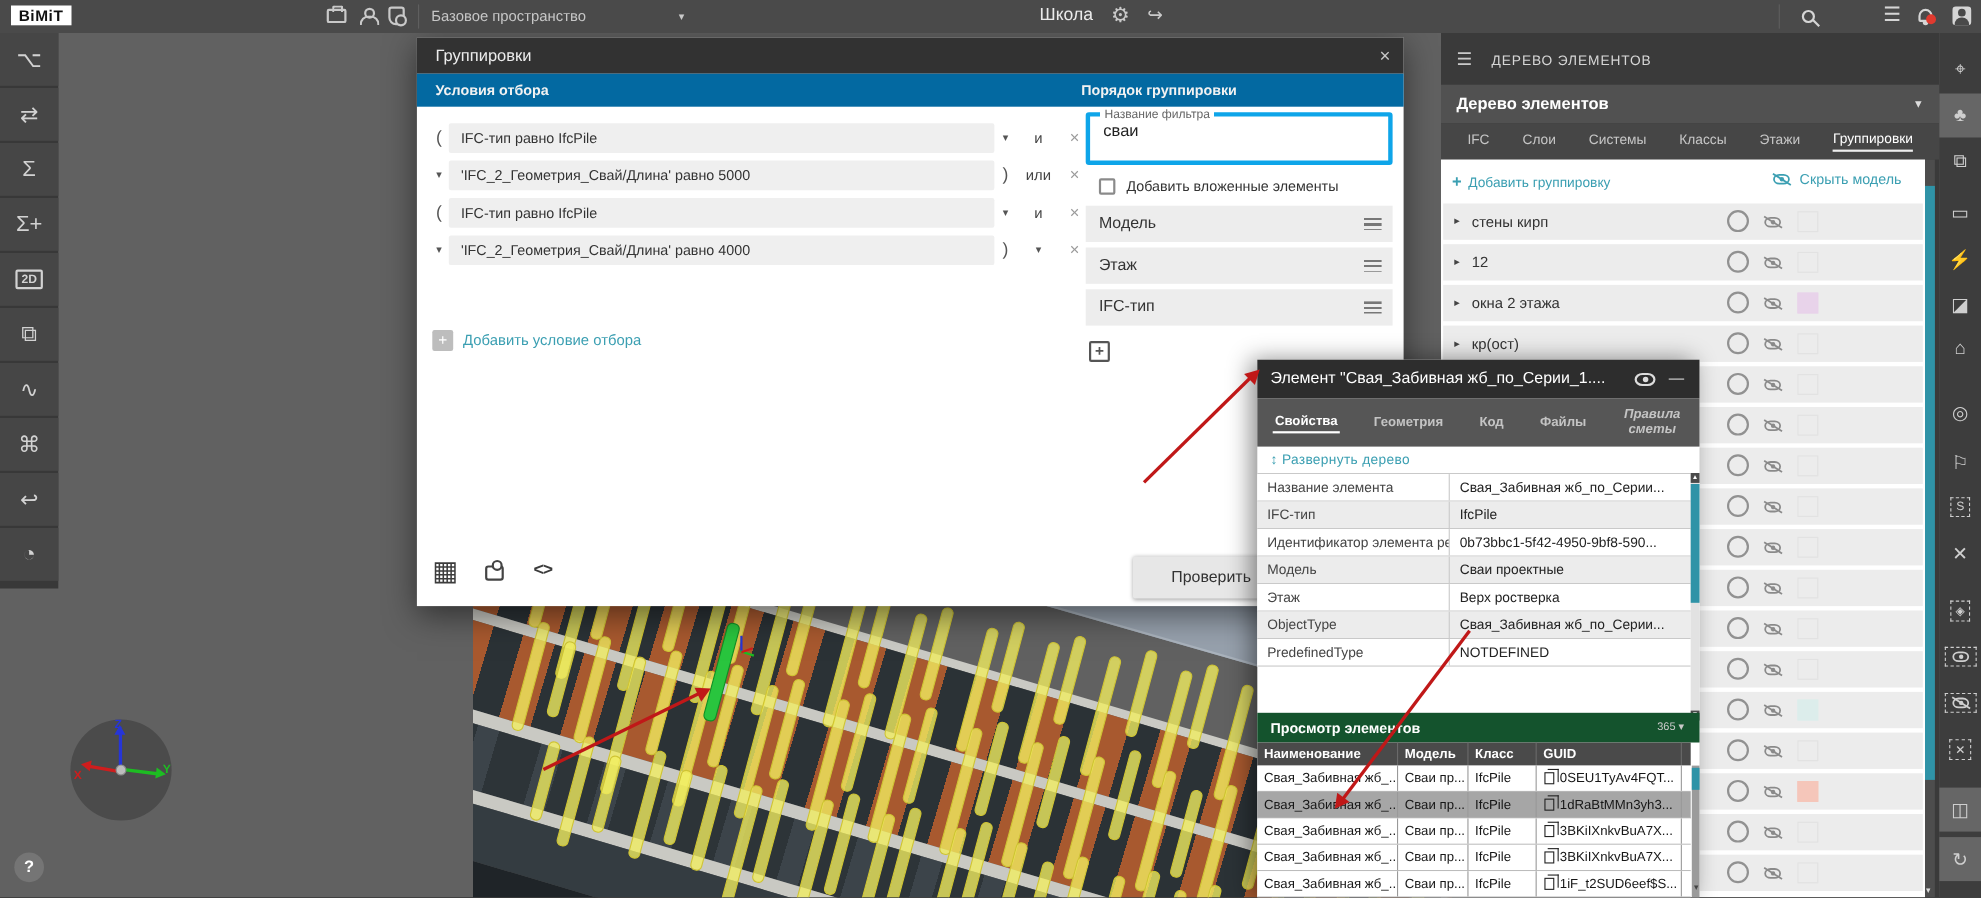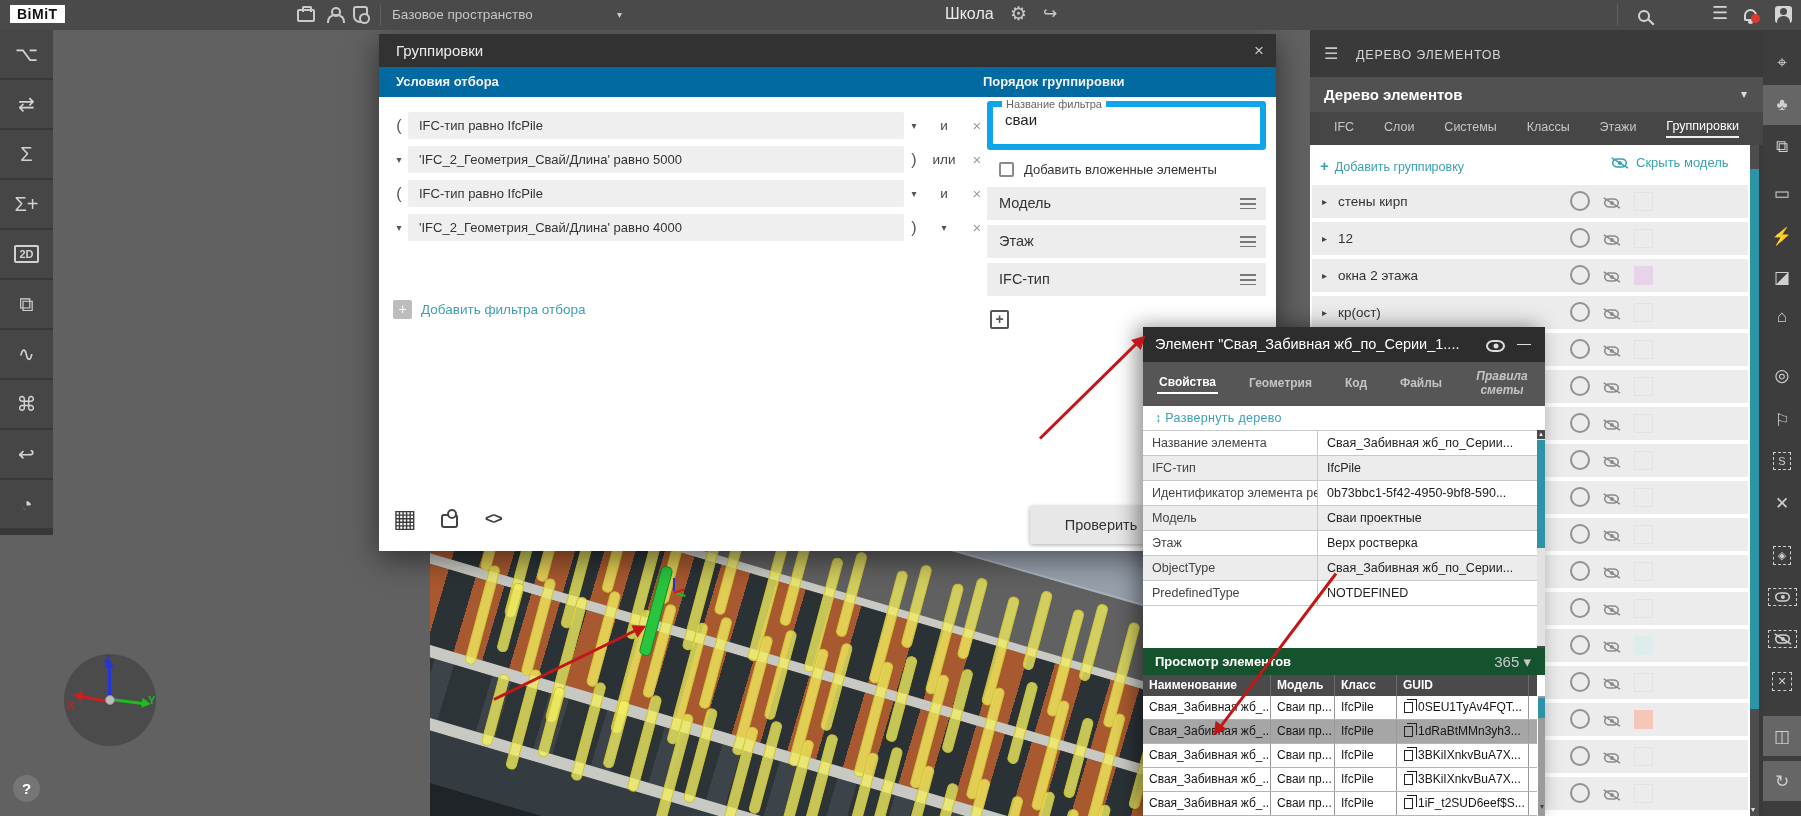--- a/index.html
+++ b/index.html
@@ -76,21 +76,21 @@
   .cond-prefix.small,.cond-suffix.small,.cond-logic.small{font-size:10px;color:#555;}
   .cond-input{position:absolute;left:29px;width:496px;height:27px;background:#EFEFEF;border-radius:2px;
               font-size:13px;color:#333;line-height:27px;padding-left:11px;white-space:nowrap;overflow:hidden;cursor:pointer;}
   .cond-suffix{position:absolute;left:527px;width:16px;text-align:center;color:#555;font-size:16px;line-height:27px;}
   .cond-logic{position:absolute;left:545px;width:40px;text-align:center;color:#444;font-size:13.5px;line-height:27px;cursor:pointer;}
   .cond-del{position:absolute;left:589px;width:18px;text-align:center;color:#9a9a9a;font-size:15px;line-height:27px;cursor:pointer;}
   .add-cond-box{position:absolute;left:14px;top:266px;width:19px;height:19px;background:#bdbdbd;color:#fff;
                 text-align:center;line-height:19px;font-size:14px;border-radius:2px;cursor:pointer;}
   .add-cond-text{position:absolute;left:42px;top:268px;font-size:13.5px;cursor:pointer;}
   .teal{color:#3B9FB2;}
-  .filter-fieldset{position:absolute;left:608px;top:64px;width:279px;height:52px;border:6px solid #0ea5e9;border-radius:3px;margin:0;padding:0;}
+  .filter-fieldset{position:absolute;left:608px;top:64px;width:279px;height:52px;border:4px solid #0ea5e9;border-radius:3px;margin:0;padding:0;}
   .filter-fieldset legend{margin-left:9px;padding:0 4px;font-size:11px;color:#666;}
   .filter-value{font-size:15px;color:#222;padding-left:12px;margin-top:1px;}
   .chk-box{position:absolute;left:620px;top:128px;width:15px;height:15px;border:2px solid #8a8a8a;border-radius:2px;cursor:pointer;}
   .chk-label{position:absolute;left:645px;top:128px;font-size:13px;color:#333;}
   .gbar{position:absolute;left:608px;width:279px;height:33px;background:#EDEDED;cursor:pointer;}
   .gbar .glabel{position:absolute;left:12px;line-height:33px;font-size:14.5px;color:#333;}
   .gbar .glines{position:absolute;right:10px;top:11px;width:16px;height:11px;
                 background:repeating-linear-gradient(#777 0 2px,transparent 2px 5px);}
   .plus-outline{position:absolute;left:611px;top:276px;width:19px;height:19px;border:2px solid #555;border-radius:2px;
                 color:#555;text-align:center;line-height:15px;font-size:14px;font-weight:bold;cursor:pointer;}
@@ -120,21 +120,21 @@
   .prop-rows{position:absolute;left:0;top:103px;width:394px;height:225px;border-top:1px solid #c9c9c9;}
   .prow{display:flex;height:25px;border-bottom:1px solid #c9c9c9;font-size:12.5px;line-height:24px;background:#fff;}
   .prow:nth-child(even){background:#ECECEC;}
   .prow .pl{width:175px;border-right:1px solid #c9c9c9;padding-left:9px;color:#444;white-space:nowrap;overflow:hidden;}
   .prow .pv{flex:1;padding-left:9px;color:#222;white-space:nowrap;overflow:hidden;}
   .pp-scroll{position:absolute;right:0;top:103px;width:8px;height:225px;background:#E2E2E2;}
   .pp-scroll .cap{position:absolute;left:0;width:8px;height:9px;background:#4a4a4a;color:#fff;font-size:6px;text-align:center;line-height:9px;}
   .pp-scroll .thumb{position:absolute;left:0;top:10px;width:8px;height:108px;background:#2F93A7;cursor:pointer;}
   .vw-header{position:absolute;left:0;top:321px;width:100%;height:27px;background:#14532d;}
   .vw-header .t{position:absolute;left:12px;line-height:27px;font-weight:bold;font-size:13px;color:#fff;}
-  .vw-header .c{position:absolute;right:14px;line-height:27px;font-size:15px;color:#c9c9c9;cursor:pointer;margin-left:28px;}
+  .vw-header .c{position:absolute;right:14px;line-height:27px;font-size:10px;color:#c9c9c9;cursor:pointer;margin-left:28px;}
   .vw-cols{position:absolute;left:0;top:348px;width:394px;height:21px;background:#4A4A4A;display:flex;}
   .vw-col{font-weight:bold;font-size:12px;color:#fff;line-height:21px;padding-left:6px;border-right:1px solid #6a6a6a;
           white-space:nowrap;overflow:hidden;}
   .vw-rows{position:absolute;left:0;top:369px;width:394px;}
   .vrow{display:flex;height:24px;background:#fff;border-bottom:1px solid #b5b5b5;cursor:pointer;}
   .vrow.sel{background:#A6A6A6;}
   .vcell{font-size:12px;color:#161616;line-height:23px;padding-left:6px;border-right:1px solid #999;
          white-space:nowrap;overflow:hidden;display:flex;align-items:center;}
   .i-copy{width:9px;height:11px;border:1.5px solid #222;position:relative;display:inline-block;margin:0 5px 0 1px;flex:none;background:inherit;}
   .i-copy::before{content:'';position:absolute;left:2px;top:-4px;width:9px;height:11px;border:1.5px solid #222;border-bottom:none;border-left:none;}
@@ -377,21 +377,21 @@
         </div>
         <div class="cond-row" style="top: 180px;">
           <span class="cond-prefix small">▾</span>
           <div class="cond-input">'IFC_2_Геометрия_Свай/Длина' равно 4000</div>
           <span class="cond-suffix">)</span>
           <span class="cond-logic small">▾</span>
           <span class="cond-del">×</span>
         </div>
       </div>
     <div class="add-cond-box">+</div>
-    <div class="add-cond-text teal">Добавить фильтра отбора</div>
+    <div class="add-cond-text teal">Добавить условие отбора</div>
 
     <fieldset class="filter-fieldset">
       <legend>Название фильтра</legend>
       <div class="filter-value">сваи</div>
     </fieldset>
     <div class="chk-box"></div>
     <div class="chk-label">Добавить вложенные элементы</div>
     <div id="group-order">
         <div class="gbar" style="top: 153px;">
           <span class="glabel">Модель</span>

